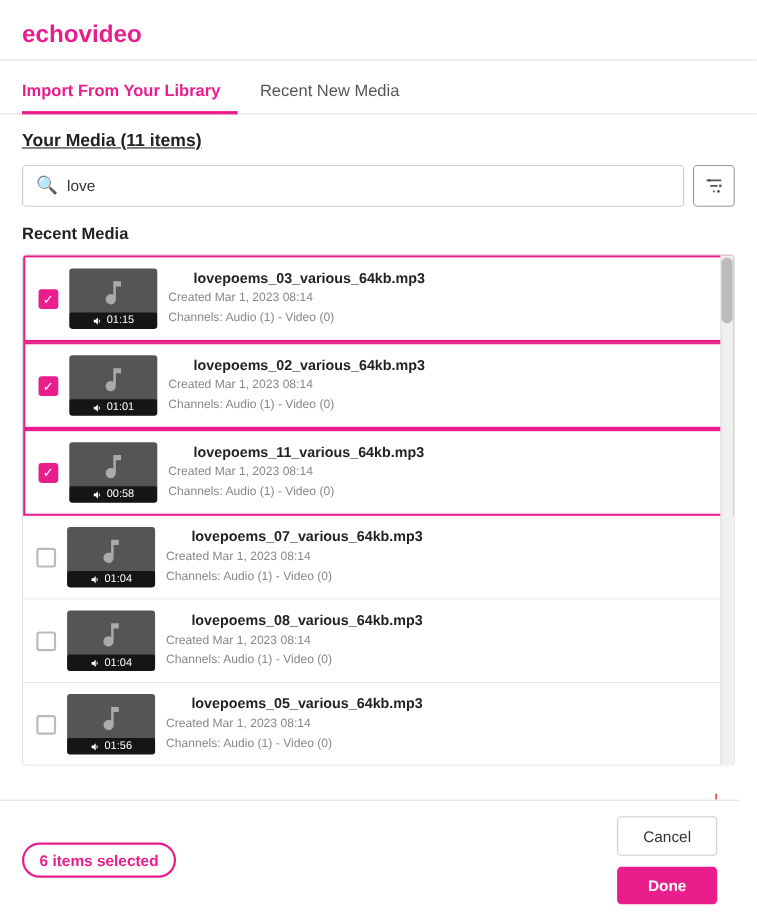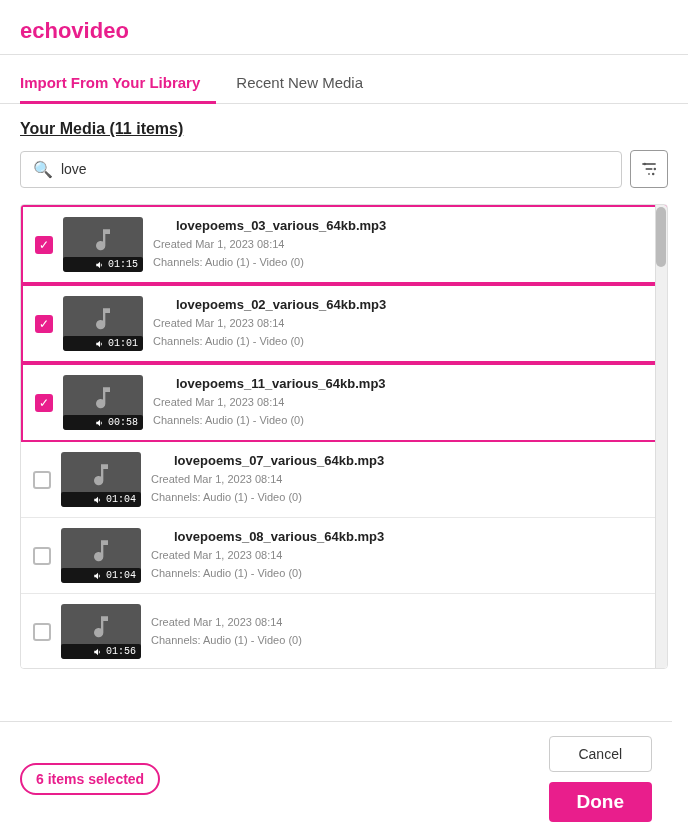--- a/index.html
+++ b/index.html
@@ -206,22 +206,21 @@
     .duration-badge {
       background: rgba(0,0,0,0.75);
       color: #fff;
       font-size: 10px;
       padding: 2px 5px;
       border-radius: 2px;
       display: flex;
       align-items: center;
       gap: 3px;
       width: 100%;
-      justify-content: flex-end;
-      font-family: Liberation Mono, monospace;
+      justify-content: center;
     }
 
     .media-info {
       flex: 1;
     }
 
     .media-name {
       font-size: 13px;
       font-weight: bold;
       color: #222;
@@ -272,21 +271,21 @@
       font-size: 14px;
       cursor: pointer;
     }
 
     .done-btn {
       padding: 9px 28px;
       border: none;
       border-radius: 4px;
       background: #e91e8c;
       color: #fff;
-      font-size: 19px;
+      font-size: 14px;
       font-weight: bold;
       cursor: pointer;
     }
 
     .arrow-indicator {
       position: absolute;
       right: 28px;
       bottom: 85px;
       color: #e74c3c;
       font-size: 36px;
@@ -320,20 +319,21 @@
         <line x1="4" y1="6" x2="20" y2="6"></line>
         <line x1="8" y1="12" x2="16" y2="12"></line>
         <line x1="11" y1="18" x2="13" y2="18"></line>
         <circle cx="7" cy="6" r="1.5" fill="#555" stroke="none"></circle>
         <circle cx="19" cy="12" r="1.5" fill="#555" stroke="none"></circle>
         <circle cx="17" cy="18" r="1.5" fill="#555" stroke="none"></circle>
       </svg>
     </div>
   </div>
 
+  <div class="section-title">Recent Media</div>
 
   <div class="media-list">
 
     <div id="media-items-container">
         <div class="media-item selected">
       <div class="checkbox checked"></div>
       <div class="thumbnail">
         <div class="thumb-icon">
           <svg viewBox="0 0 24 24" xmlns="http://www.w3.org/2000/svg">
             <path d="M12 3v10.55A4 4 0 1 0 14 17V7h4V3h-6z" fill="#aaa"></path>
@@ -445,20 +445,21 @@
           </svg>
         </div>
         <div class="duration-badge">
           <svg width="10" height="10" viewBox="0 0 24 24" fill="white">
             <path d="M3 9v6h4l5 5V4L7 9H3zm13.5 3c0-1.77-1.02-3.29-2.5-4.03v8.05c1.48-.73 2.5-2.25 2.5-4.02z"></path>
           </svg>
           01:56
         </div>
       </div>
       <div class="media-info">
+        <div class="media-name">lovepoems_05_various_64kb.mp3</div>
         <div class="media-meta">Created Mar 1, 2023 08:14</div>
         <div class="media-meta">Channels: Audio (1) - Video (0)</div>
       </div>
     </div>
       </div>
     <div class="scrollbar-track">
       <div class="scrollbar-thumb"></div>
     </div>
   </div>
 </div>

